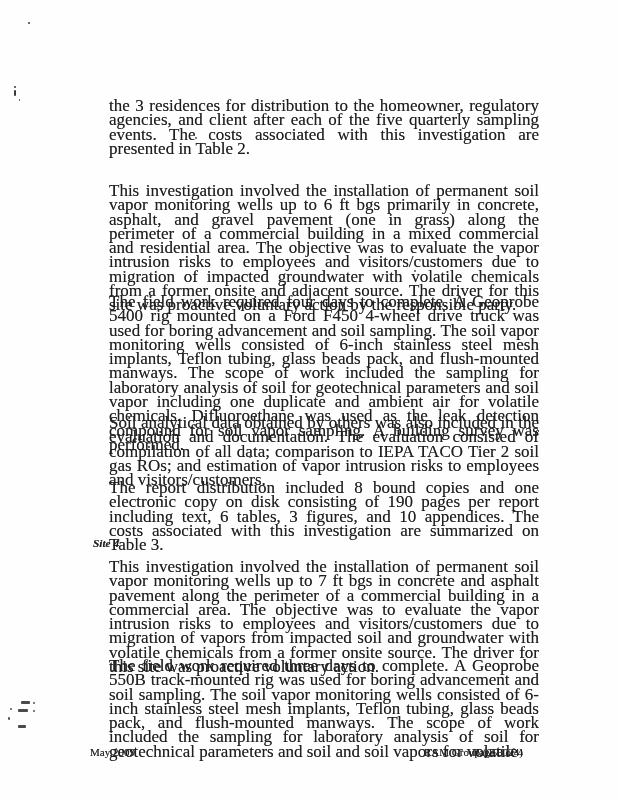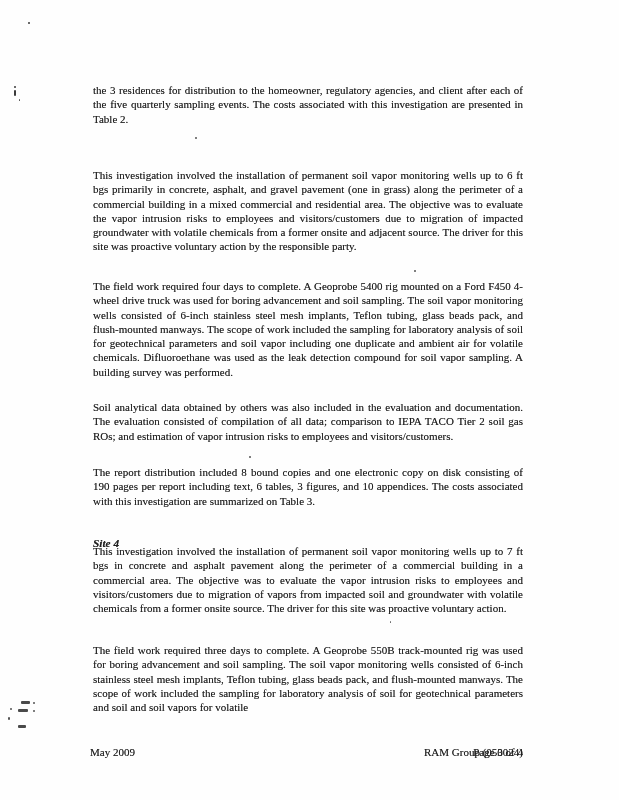--- a/index.html
+++ b/index.html
@@ -13,22 +13,22 @@
     height: 800px;
     background: #fefefe;
     overflow: hidden;
     font-family: "Liberation Serif", "DejaVu Serif", serif;
     color: #1f1f1f;
   }
   .para {
     position: absolute;
     left: 93px;
     width: 430px;
-    margin: 0;
-    font-size: 11px;
+    margin: 16px;
+    font-size: 17px;
     line-height: 14.3px;
     text-align: justify;
     text-shadow: 0 0 0.4px rgba(20,20,20,0.55);
   }
   .heading {
     position: absolute;
     left: 93px;
     width: 430px;
     margin: 0;
     font-size: 11.3px;

